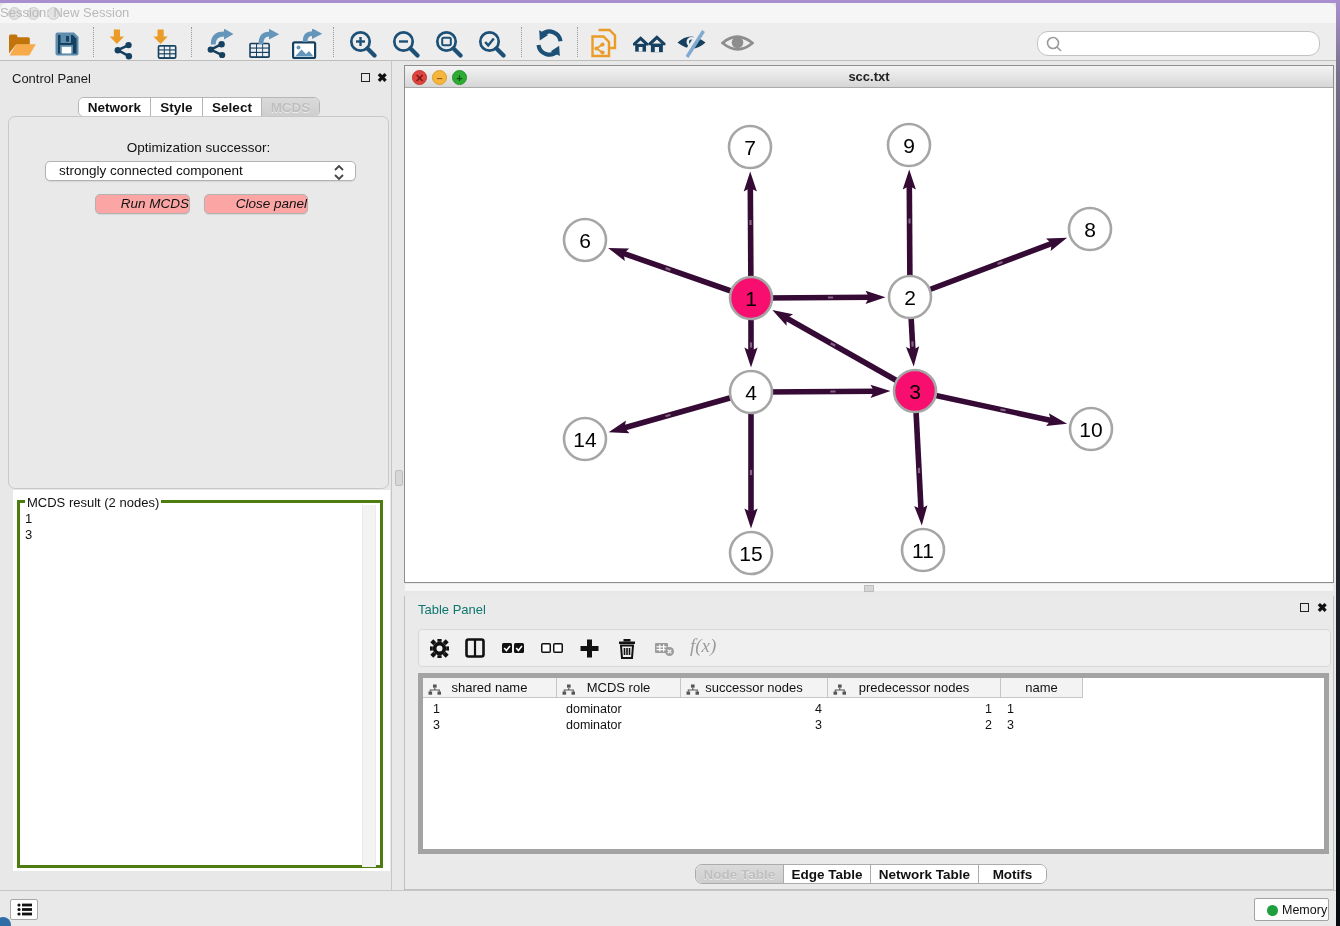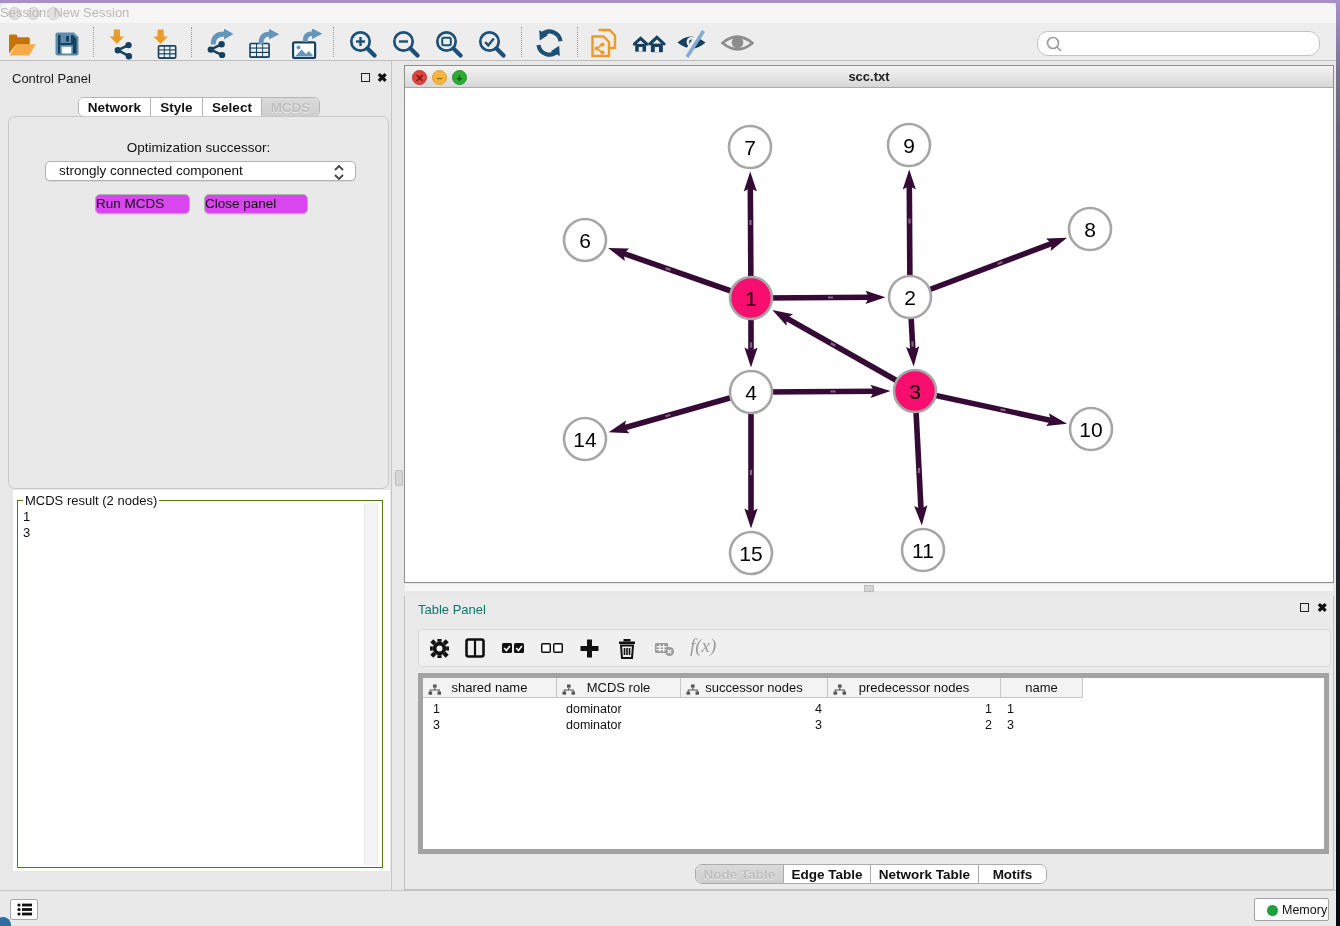--- a/index.html
+++ b/index.html
@@ -23,23 +23,23 @@
 .floatico { position:absolute; width:9px; height:9px; border:1.6px solid #222; background:transparent; }
 .closex { position:absolute; font-size:12.5px; font-weight:bold; color:#111; }
 #cptabs { position:absolute; left:78px; top:36px; height:20px; display:flex; border:1px solid #b5b5b5; border-radius:6px; overflow:hidden; background:#fff; }
 #cptabs .tab { font-size:13.5px; font-weight:600; color:#111; background:#fff; text-align:center; line-height:19px; border-right:1px solid #b5b5b5; }
 #cptabs .tab:last-child { border-right:none; }
 #cptabs .tab.dis { background:linear-gradient(#dadada,#cecece); color:#bfbfbf; text-shadow:0 1px 0 #ebebeb; }
 #cpbody { position:absolute; left:8px; top:55px; width:381px; height:373px; border:1px solid #c8c8c8; border-radius:7px; background:#e9e9e9; }
 #optlabel { position:absolute; left:0; width:100%; top:23px; text-align:center; font-size:13.5px; color:#111; }
 #optsel { position:absolute; left:36px; top:44px; width:311px; height:20px; background:#fff; border:1px solid #b2b2b2; border-radius:5px; font-size:13.5px; color:#111; line-height:18px; padding-left:13px; box-shadow:0 1px 1px rgba(0,0,0,0.08); }
 #optsel svg { position:absolute; right:8px; top:2px; }
-.cbtn { position:absolute; top:77px; height:20px; background:#d946ef; border:1px solid #b2b2b2; border-radius:5px; font-size:13.5px; color:#111; text-align:left; line-height:18px; box-shadow:0 1px 1px rgba(0,0,0,0.08); }
+.cbtn { position:absolute; top:77px; height:20px; background:#fca5a5; border:1px solid #b2b2b2; border-radius:5px; font-size:13.5px; color:#111; text-align:right; line-height:18px; box-shadow:0 1px 1px rgba(0,0,0,0.08);font-style:italic; }
 #mcdswhite { position:absolute; left:13px; top:429px; width:377px; height:381px; background:#fff; }
-#mcdsfs { position:absolute; left:17px; top:439px; width:366px; height:368px; border:1px solid #4d7c0f; }
+#mcdsfs { position:absolute; left:17px; top:439px; width:366px; height:368px; border:3px solid #4d7c0f; }
 #mcdsleg { position:absolute; left:5px; top:-8px; background:#fff; font-size:13px; color:#111; padding:0 2px; }
 #mcdsscroll { position:absolute; right:4px; top:2px; width:14px; height:362px; background:#f3f3f3; border-left:1px solid #ebebeb; border-right:1px solid #ebebeb; }
 .mcdsitem { position:absolute; left:5px; font-size:13px; color:#111; }
 
 #netwin { left:404px; top:65px; width:930px; height:518px; border:1px solid #8e8e8e; background:#fff; }
 #nettitle { position:absolute; left:0; top:0; width:100%; height:22px; background:linear-gradient(#f4f4f4,#d6d6d6); border-bottom:1px solid #aaa; }
 #nettitle .t { position:absolute; width:100%; text-align:center; top:3px; font-size:13px; font-weight:600; color:#222; }
 .light { position:absolute; top:3.5px; width:15px; height:15px; border-radius:50%; text-align:center; line-height:15px; font-size:11px; font-weight:bold; }
 #netcanvas { position:absolute; left:0; top:22px; width:928px; height:494px; background:#fff; }
 

